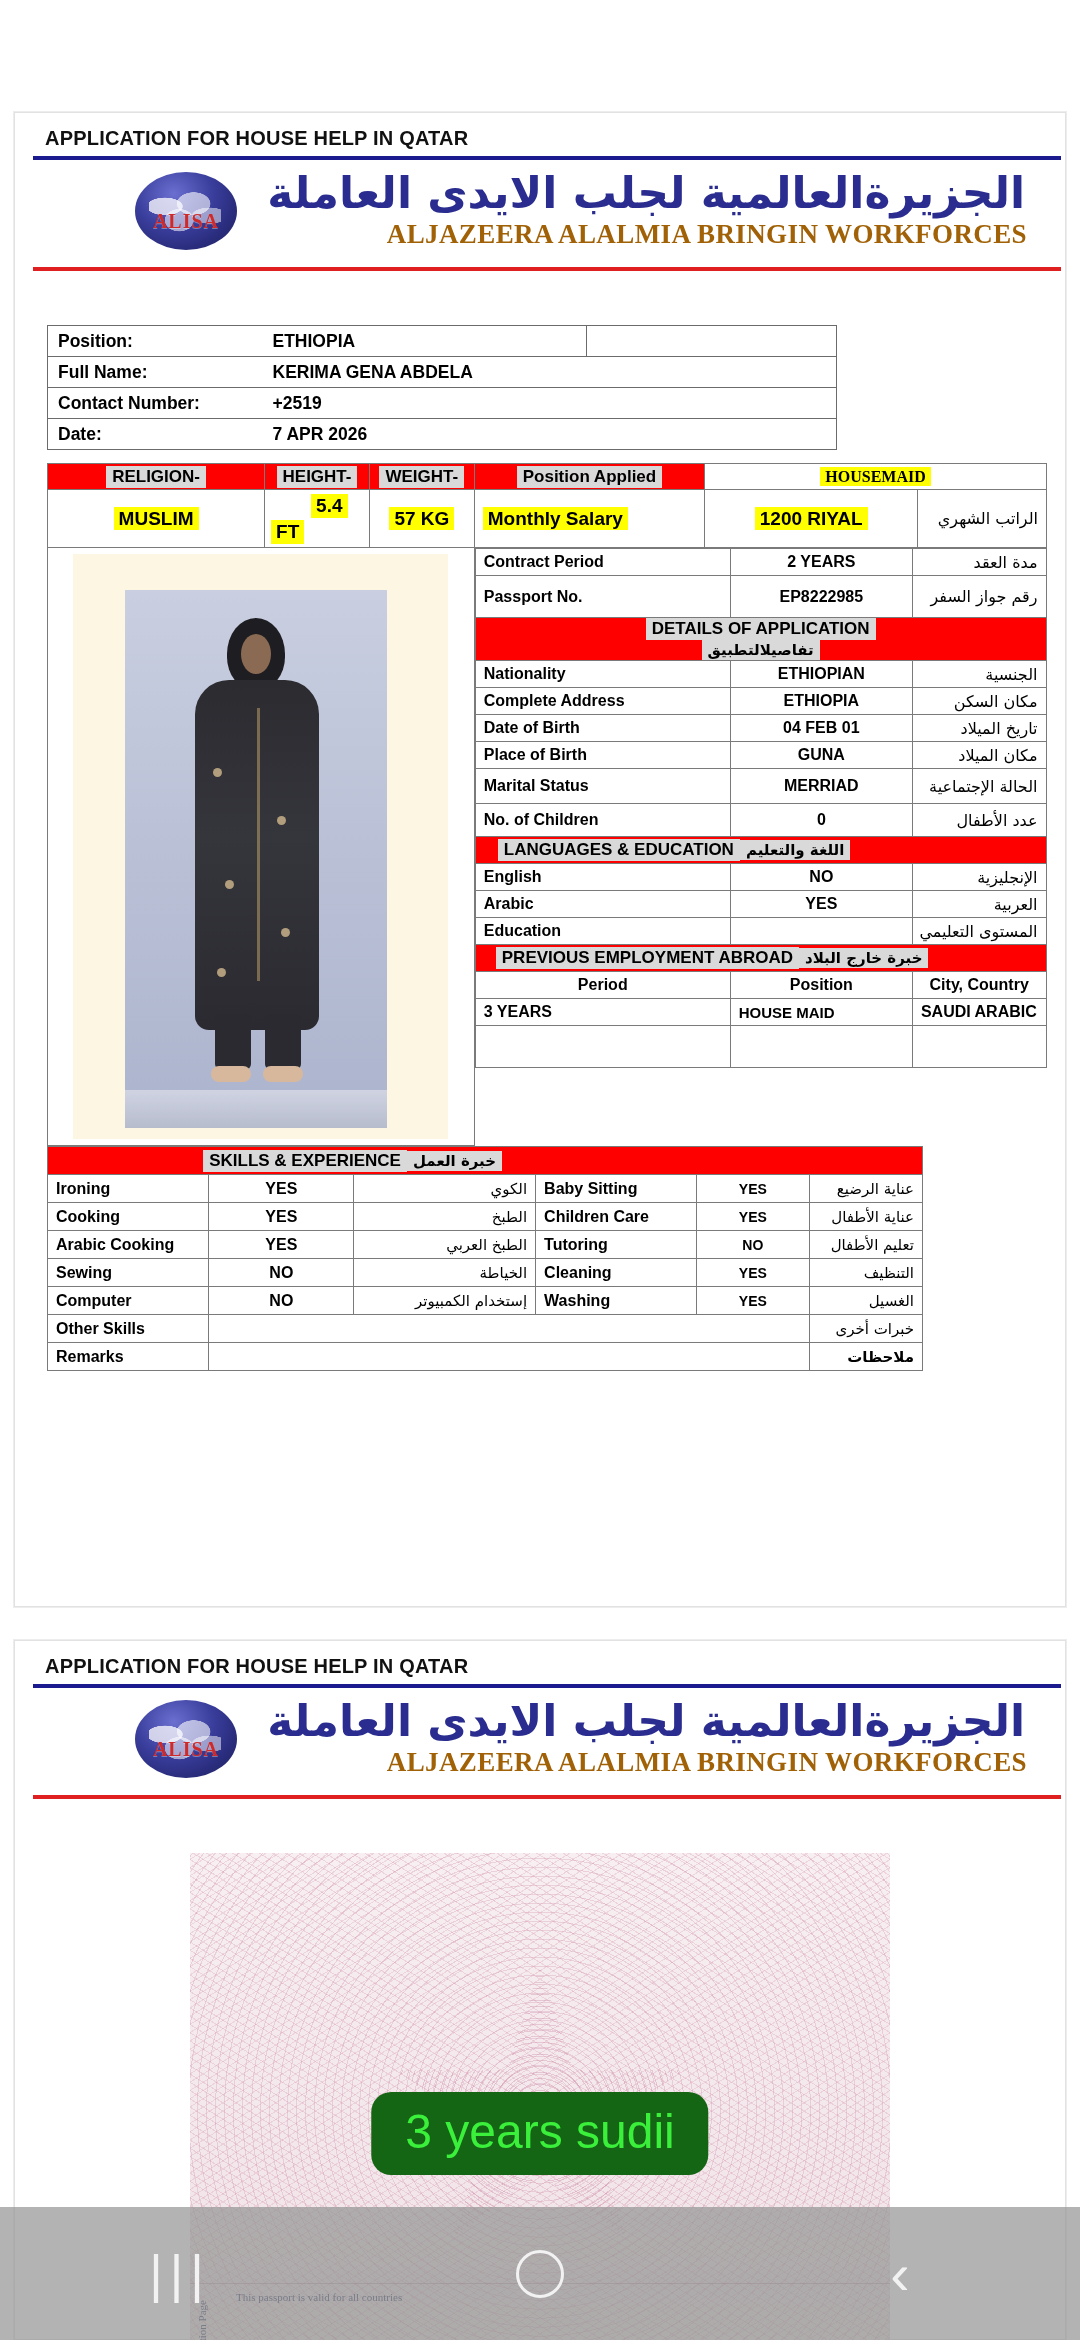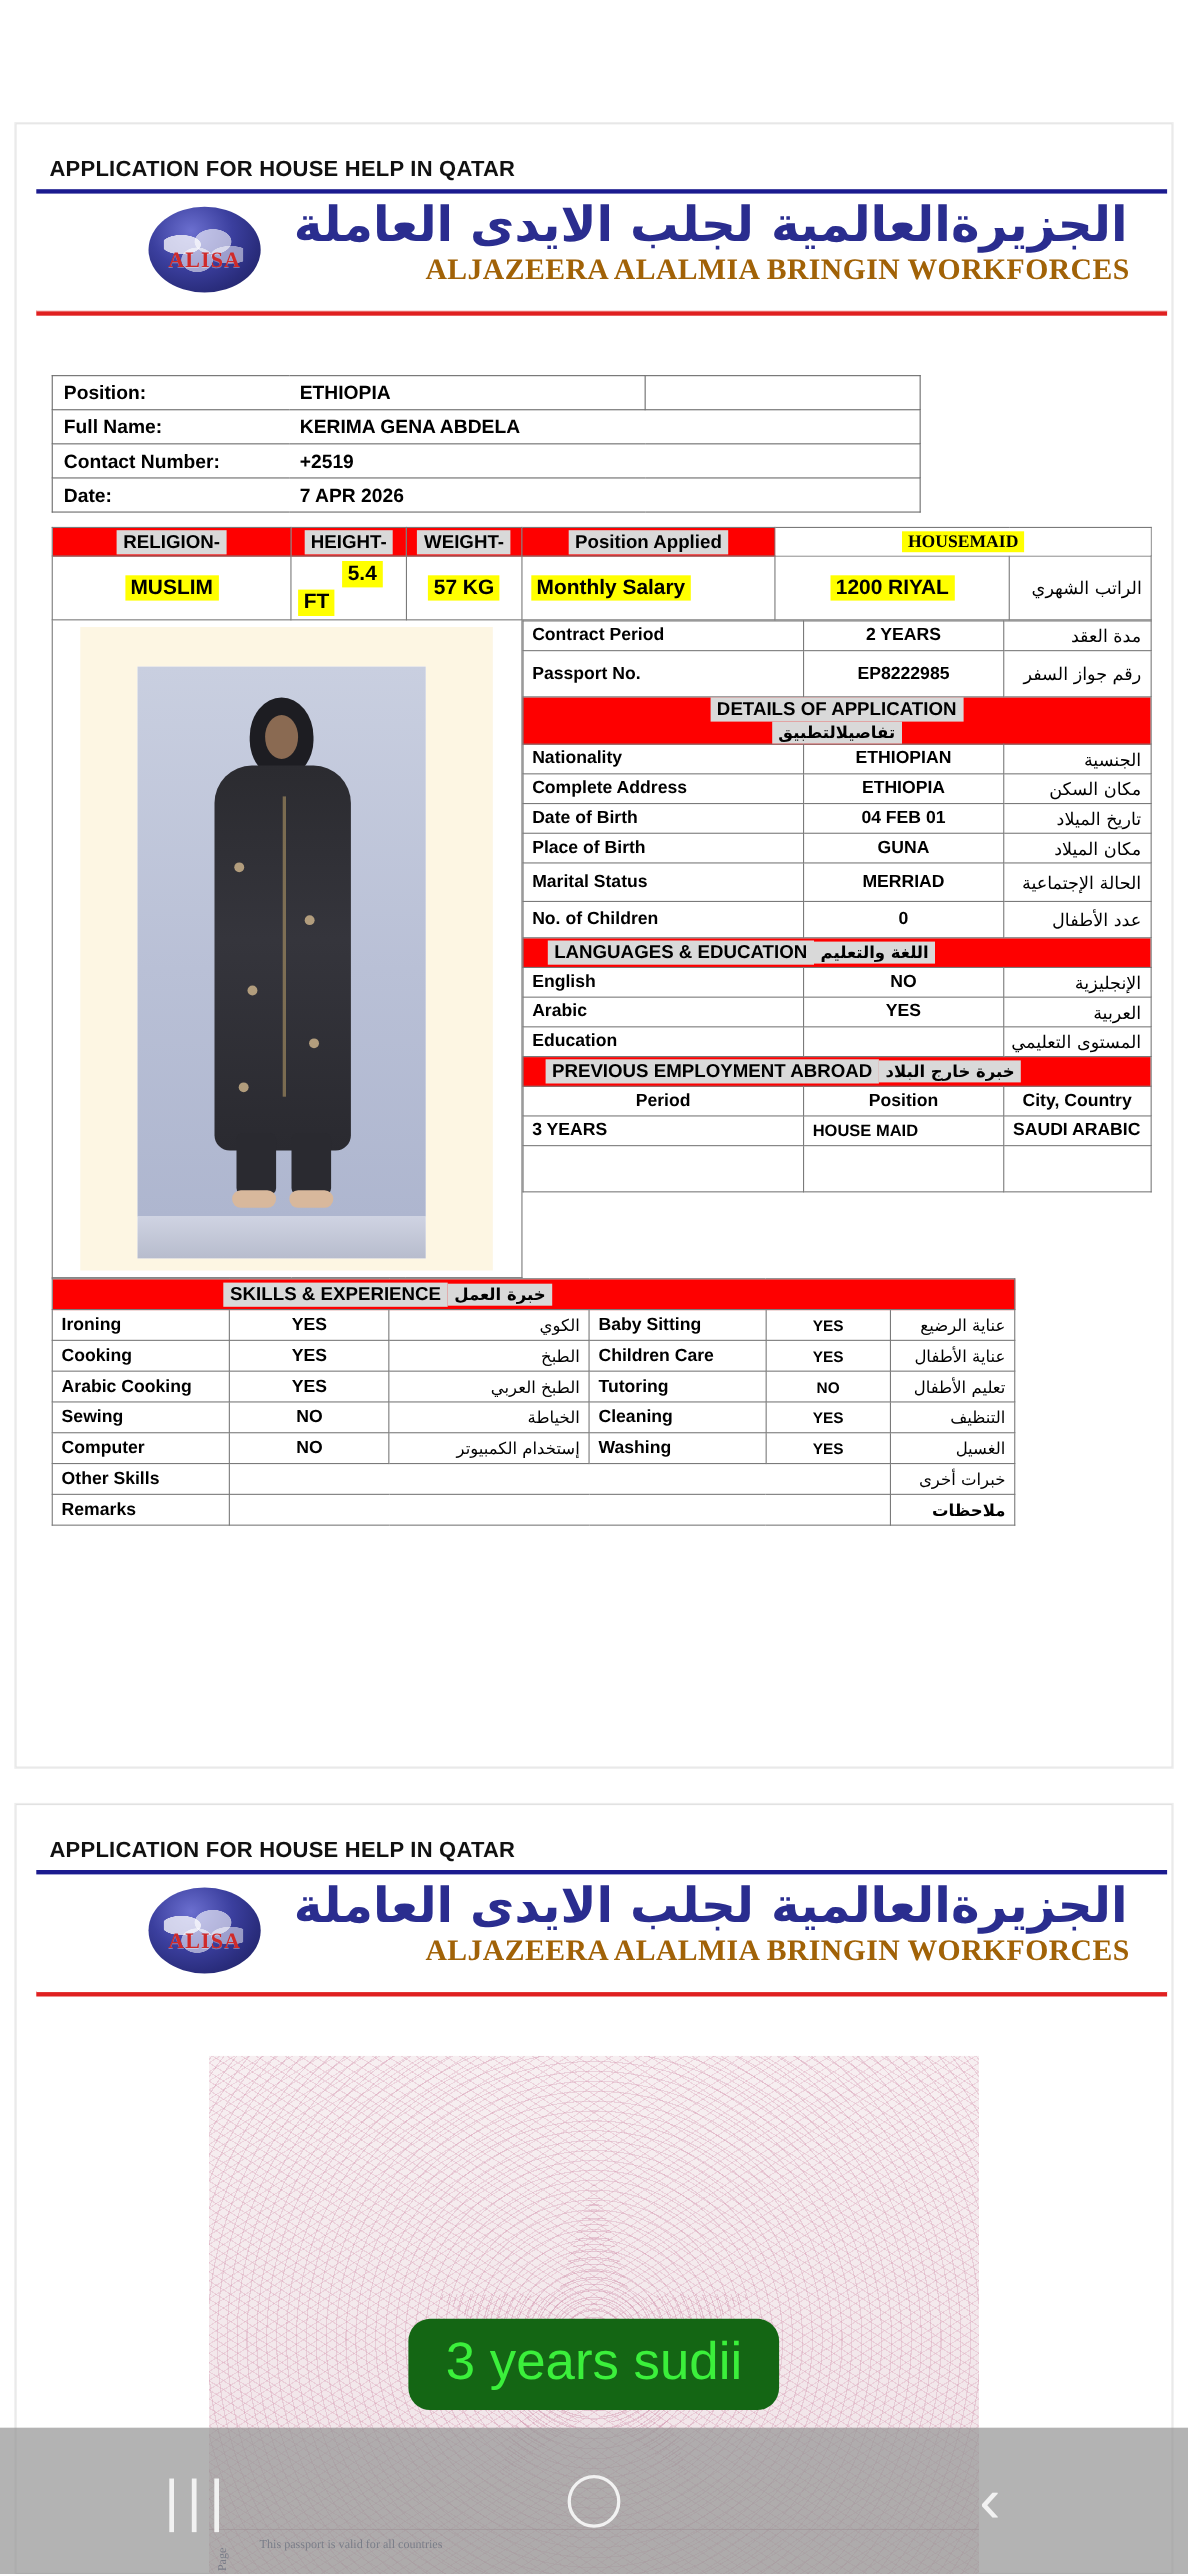--- a/index.html
+++ b/index.html
@@ -12,26 +12,26 @@
   .doc-page {
     position:absolute; left:14px; width:1052px; background:#fff;
     border:1px solid #e2e2e2; box-shadow:0 0 0 1px #ededed;
   }
   #page1 { top:112px; height:1495px; }
   #page2 { top:1640px; height:700px; }
 
   
   .appl-title {
     font-size:20px; font-weight:bold; color:#111; letter-spacing:.2px;
-    padding:14px 0 6px 30px; white-space:nowrap;margin-top:16px;
+    padding:14px 0 6px 30px; white-space:nowrap;
   }
   .blue-rule { height:4px; background:#1b1b8f; margin:0 4px 0 18px; }
   .red-rule  { height:5px; background:#e02020; margin:8px 4px 0 18px; border-top:1px solid #fff; }
 
-  .logo-row { display:flex; padding:6px 0 4px 0; }
+  .logo-row { display:flex; align-items:center; padding:6px 0 4px 0; }
   .logo-globe {
     width:118px; height:88px; margin-left:112px; flex:0 0 auto;
     position:relative;
   }
   .globe-circle {
     position:absolute; left:8px; top:6px; width:102px; height:78px; border-radius:50%;
     background:radial-gradient(ellipse at 38% 28%, #6b6fcf 0%, #3b3f9e 42%, #2a2d7d 70%, #1d1f5c 100%);
     overflow:hidden;
   }
   .globe-circle::before{

